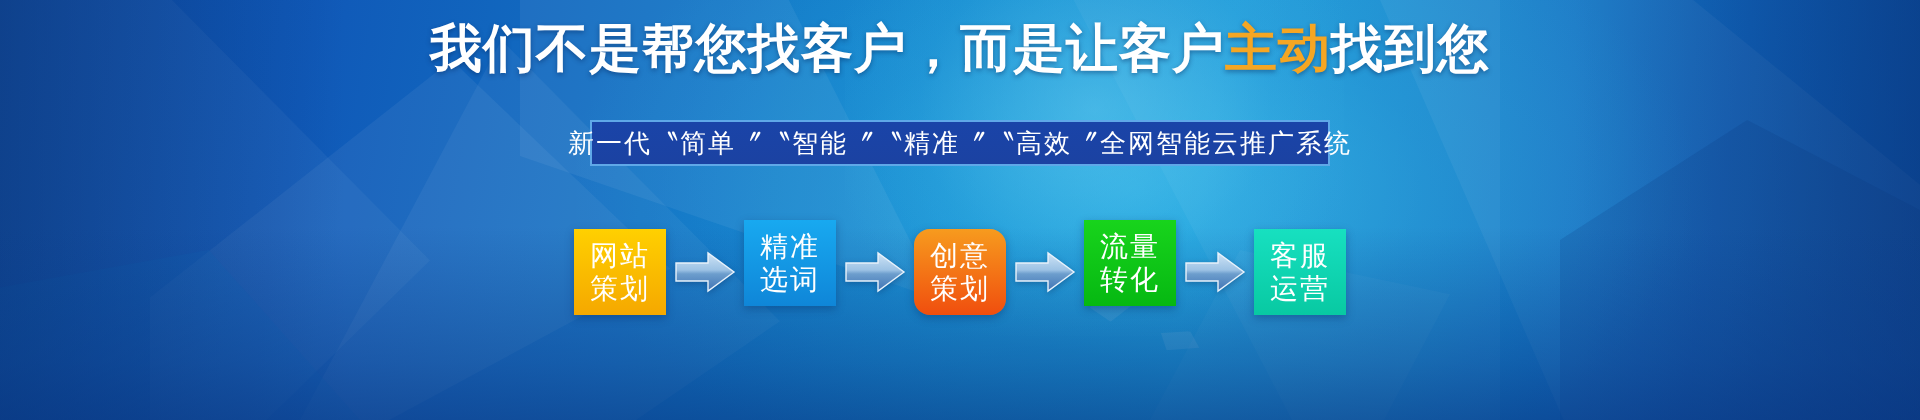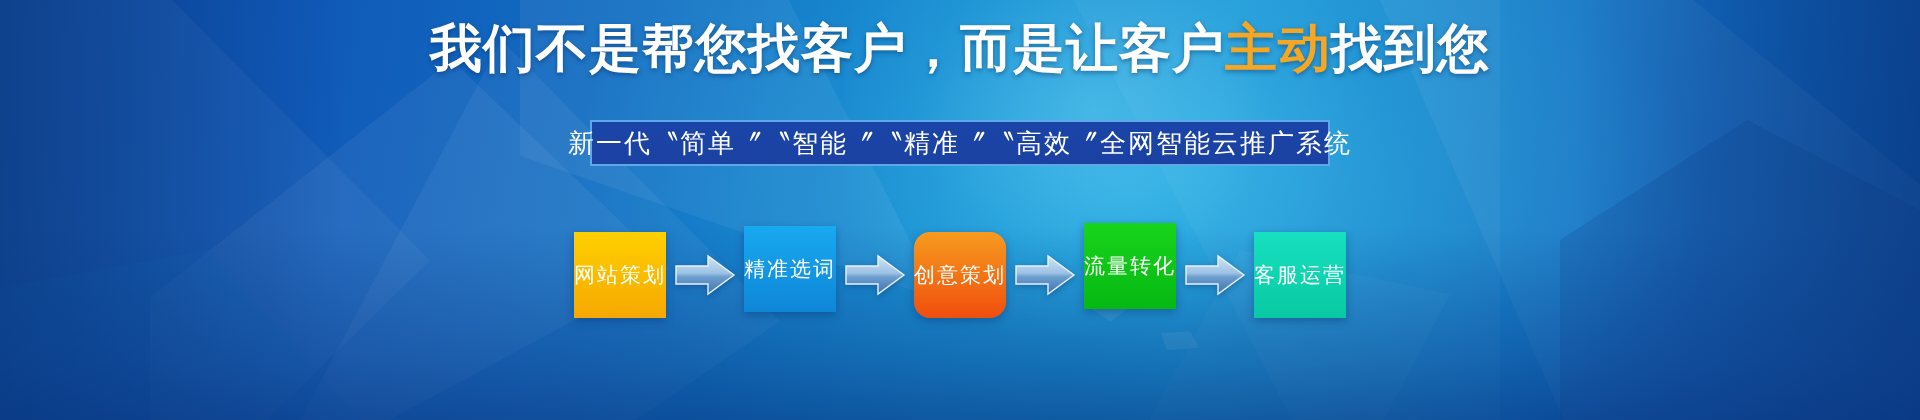--- a/index.html
+++ b/index.html
@@ -107,22 +107,22 @@
   }
 
   
   .steps{
     position:absolute;left:50%;transform:translateX(-50%);
     top:220px;
     display:flex;align-items:center;
   }
   .step-box{
     width:92px;height:86px;
-    display:flex;flex-direction:row;align-items:center;justify-content:center;
-    color:#ffffff;font-size:21px;line-height:1.18;letter-spacing:2px;
+    display:flex;flex-direction:column;align-items:center;justify-content:center;
+    color:#ffffff;font-size:28px;line-height:1.18;letter-spacing:2px;
     box-shadow:0 3px 8px rgba(5,40,95,.35);
     font-family:"DejaVu Sans","Liberation Sans",sans-serif;
     text-align:center;
   }
   .step-box.shift-up{margin-bottom:18px;}
   .step-box span{display:block;}
 
   .arrow{
     width:62px;height:44px;margin:0 8px;
     position:relative;
@@ -179,21 +179,21 @@
             <stop offset="0%" stop-color="#cfe4f6"></stop>
             <stop offset="45%" stop-color="#9cc2e4"></stop>
             <stop offset="55%" stop-color="#6d9ecd"></stop>
             <stop offset="100%" stop-color="#3f73b4"></stop>
           </linearGradient>
         </defs>
         <polygon points="2,13 34,13 34,3 60,22 34,41 34,31 2,31" fill="url(#ag)" stroke="#e8f2fb" stroke-width="1.4"></polygon>
       </svg>
     </div>
 
-    <div class="step-box shift-up" style="background:linear-gradient(180deg,#18a9f0 0%,#0f86d8 100%);margin-top:6px;">
+    <div class="step-box shift-up" style="background:linear-gradient(180deg,#18a9f0 0%,#0f86d8 100%);">
       <span>精准</span>
       <span>选词</span>
     </div>
 
     <div class="arrow">
       <svg viewBox="0 0 62 44" xmlns="http://www.w3.org/2000/svg">
         <polygon points="2,13 34,13 34,3 60,22 34,41 34,31 2,31" fill="url(#ag)" stroke="#e8f2fb" stroke-width="1.4"></polygon>
       </svg>
     </div>
 

